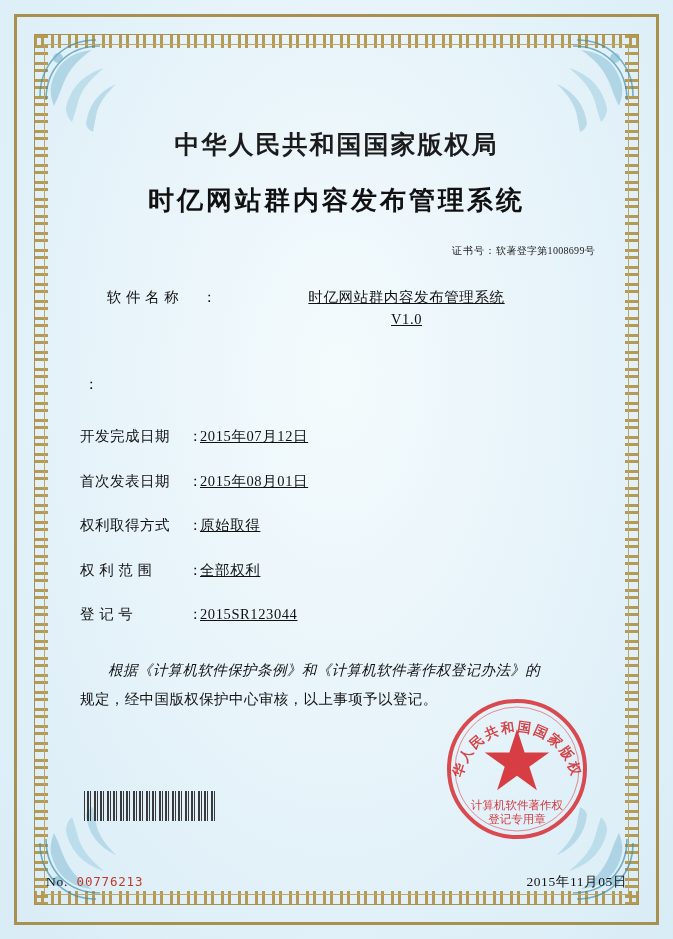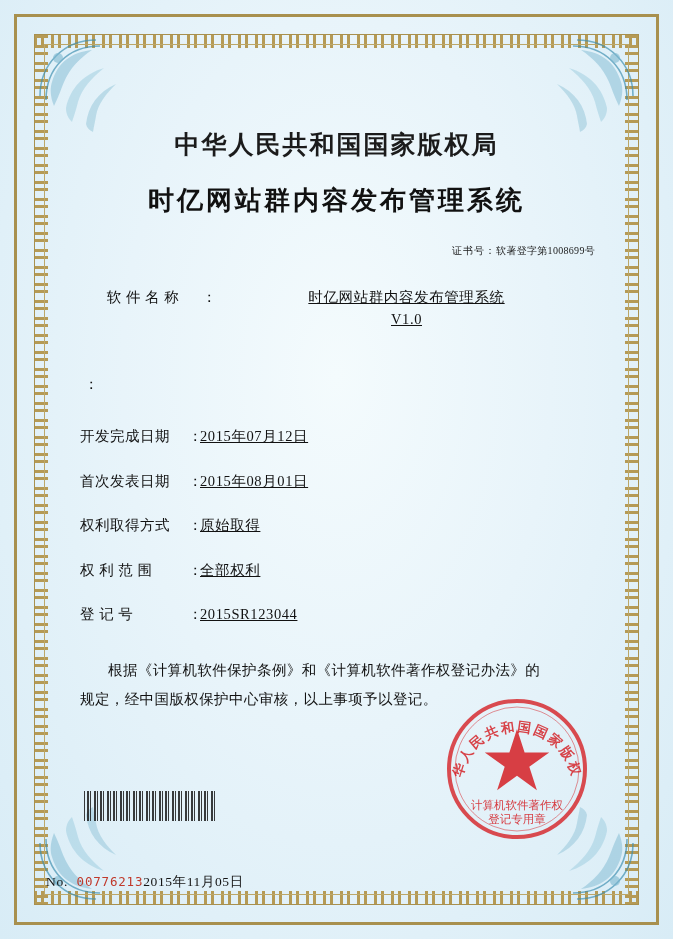--- a/index.html
+++ b/index.html
@@ -147,21 +147,21 @@
 
   .statement {
     margin-top: 30px;
     padding-left: 24px;
     padding-right: 30px;
     font-size: 14.5px;
     color: #121212;
     line-height: 2.0;
     letter-spacing: 0.4px;
   }
-  .statement .indent { text-indent: 28px; display: block; }
+  .statement .indent { text-indent: 28px; display: block; font-style: italic; }
 
   
   .barcode {
     position: absolute;
     left: 84px;
     bottom: 118px;
     width: 132px;
     height: 30px;
     background:
       repeating-linear-gradient(90deg,
@@ -182,21 +182,21 @@
   }
   .seal svg { width: 156px; height: 156px; }
 
   
   .footer {
     position: absolute;
     left: 46px;
     right: 46px;
     bottom: 48px;
     display: flex;
-    justify-content: flex-start;
+    justify-content: space-between;
     align-items: baseline;
     font-size: 13.5px;
     color: #151515;
   }
   .footer-no {
     color: #c0392b;
     letter-spacing: 0.8px;
     font-family: "DejaVu Sans Mono", "Liberation Mono", monospace;
     font-size: 12.5px;
   }

